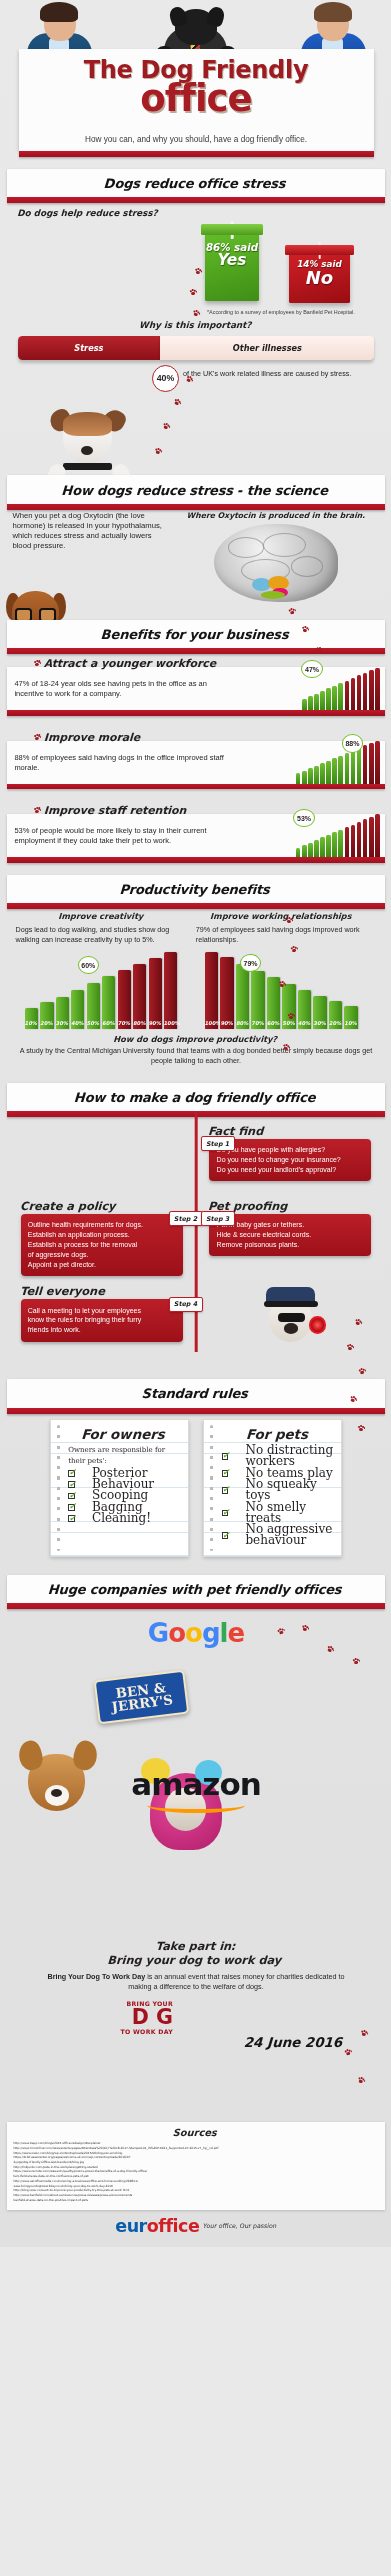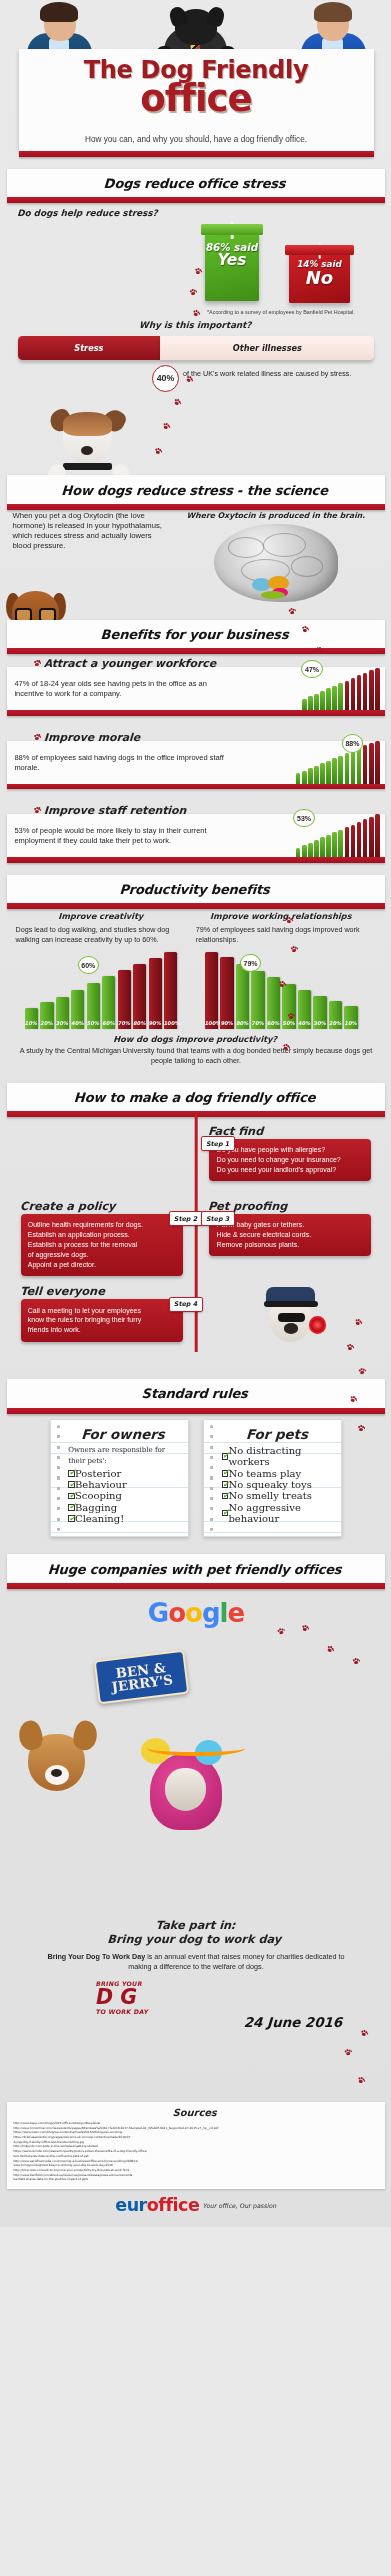--- a/index.html
+++ b/index.html
@@ -294,21 +294,21 @@
     content:""; position:absolute; left:6.2px; top:5.2px; bottom:5.2px; width:3.1px;
     background:repeating-linear-gradient(180deg,#b9b9b9 0 3.1px,transparent 3.1px 10.3px);
     border-radius:1.5px;
   }
   .notepad h4 {
     font-family:"DejaVu Sans", sans-serif; font-style:italic; font-weight:bold; font-size:13.4px;
     transform:skewX(-6deg); text-align:center; margin-bottom:3.1px;
   }
   .notepad .intro { font-family:"DejaVu Serif", serif; font-size:7px; line-height:11.3px; }
   .notepad ul { list-style:none; }
-  .notepad li { font-family:"DejaVu Serif", serif; font-size:10px; line-height:11.3px; display:flex; gap:0; align-items:center; }
+  .notepad li { font-family:"DejaVu Serif", serif; font-size:12px; line-height:11.3px; display:flex; gap:17px; align-items:center; }
   .tick { width:6.7px; height:6.7px; border:0.7px solid #333; display:inline-block; position:relative; flex:0 0 auto; }
   .tick:after{
     content:"✓"; position:absolute; left:-0.5px; top:-3.6px; color:#57a81f; font-size:8.8px; font-weight:bold;
   }
 
   
   .companies { padding:12.4px 7.2px 0; position:relative; min-height:314px; }
   .google {
     text-align:center; font-size:26px; font-weight:bold; letter-spacing:-1px;
     font-family:"DejaVu Sans", sans-serif; margin-top:3.1px;
@@ -335,21 +335,21 @@
   .costume-dog { position:absolute; left:129px; top:155px; width:113px; height:103px; }
 
   
   .byd { position:relative; padding:5.2px 7.2px 0; min-height:170px; }
   .byd h3 {
     font-family:"DejaVu Sans", sans-serif; font-style:italic; font-weight:bold; font-size:11.3px;
     transform:skewX(-6deg); text-align:center; line-height:1.25;
   }
   .byd p { text-align:center; font-size:7.2px; line-height:1.4; margin-top:4.1px; padding:0 31px; }
   .byd-logo {
-    position:absolute; left:96px; bottom:36px; width:77px; height:68px; text-align:left;font-style:italic;
+    position:absolute; left:96px; bottom:36px; width:77px; height:68px; text-align:right;
   }
   .byd-logo .l1 { font-size:6.2px; font-weight:bold; color:#a4121f; font-family:"DejaVu Sans", sans-serif; letter-spacing:0.3px; }
   .byd-logo .l2 { font-size:20.6px; font-weight:bold; color:#a4121f; font-family:"DejaVu Sans", sans-serif; line-height:1; }
   .byd-logo .l3 { font-size:6.2px; font-weight:bold; color:#a4121f; font-family:"DejaVu Sans", sans-serif; letter-spacing:0.3px; }
   .date-badge {
     position:absolute; right:49px; bottom:54px; font-family:"DejaVu Sans", sans-serif;
     font-style:italic; font-weight:bold; font-size:13.4px; color:#151515; transform:skewX(-6deg);
   }
 
   
@@ -591,21 +591,21 @@
   </div>
 
   <div class="section">
     <div class="banner">
       <h2>Productivity benefits</h2>
     </div>
 
     <div class="prod-cols">
       <div class="prod-col">
         <h4>Improve creativity</h4>
-        <p>Dogs lead to dog walking, and studies show dog walking can increase creativity by up to 60%.</p>
+        <p>Dogs lead to dog walking, and studies show dog walking can increase creativity by up to 5%.</p>
       </div>
       <div class="prod-col">
         <h4>Improve working relationships</h4>
         <p>79% of employees said having dogs improved work relationships.</p>
       </div>
     </div>
 
     <div class="prod-cols" style="padding-top:0">
       <div class="prod-col" style="position:relative">
         <div class="bubble-pct" style="left:62px;top:11.3px">60%</div>
@@ -837,20 +837,21 @@
       </div>
 
       <div class="costume-dog">
         <div style="position:absolute;left:20.6px;top:15.5px;width:72px;height:77px;background:radial-gradient(circle at 40% 35%,#e8489a,#b01e6a);border-radius:50% 50% 40% 40%"></div>
         <div style="position:absolute;left:36px;top:30px;width:41px;height:43px;background:linear-gradient(180deg,#f1ece5,#cfc6bb);border-radius:46% 46% 50% 50%"></div>
         <div style="position:absolute;left:12.4px;top:0;width:29px;height:26px;background:#f2d23a;border-radius:50%"></div>
         <div style="position:absolute;left:66px;top:2.1px;width:27px;height:25px;background:#5cc6e8;border-radius:50%"></div>
       </div>
 
       <div class="amazon">
+        <span>amazon</span>
         <i class="smile"></i>
       </div>
     </div>
   </div>
 
   <div class="section">
     <div class="byd">
       <h3>
         <span>Take part in:</span><br>
         <span>Bring your dog to work day</span>

